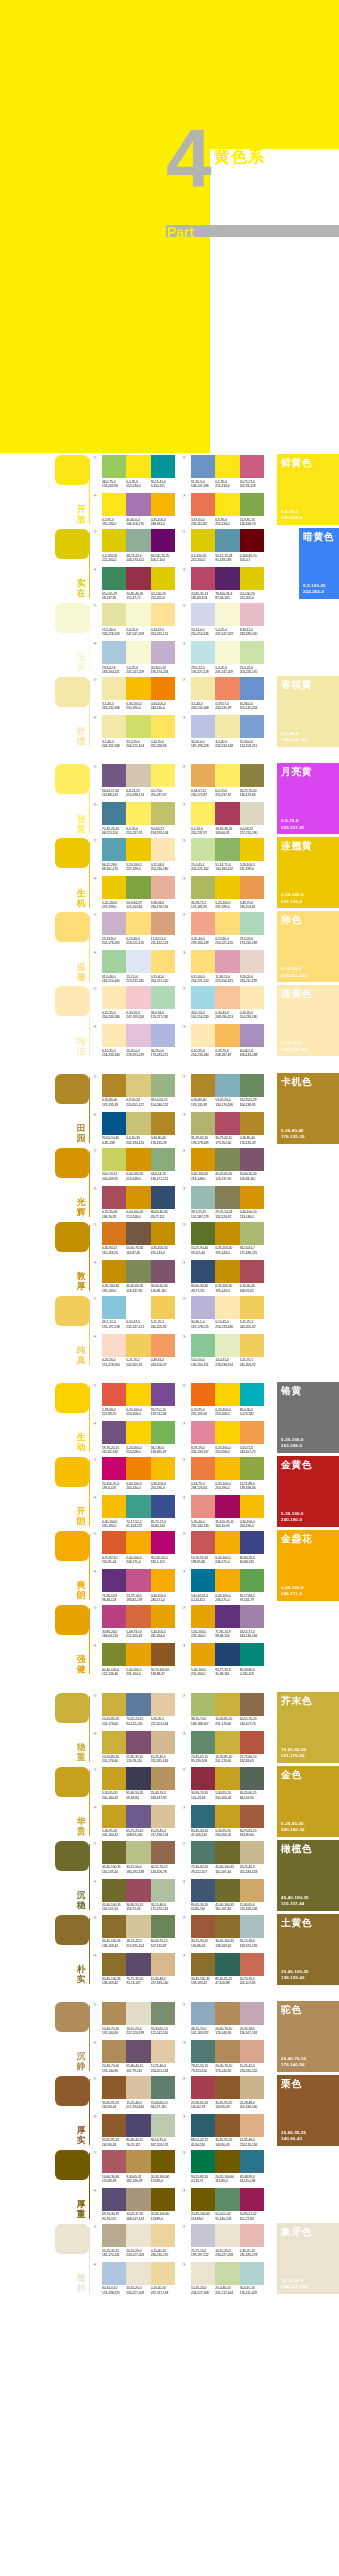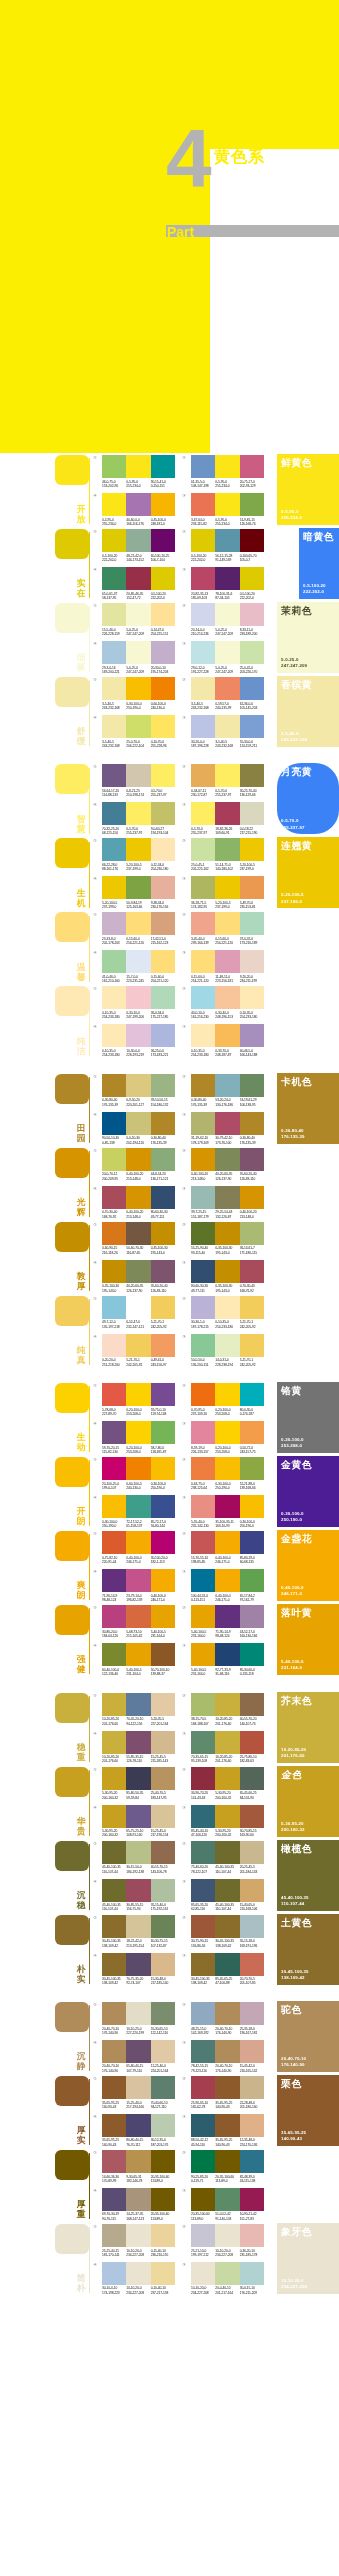--- a/index.html
+++ b/index.html
@@ -470,27 +470,20 @@
             <div>
               <i>5-0-25-0</i>
               <i>247-247-209</i>
             </div>
             <div>
               <i>25-0-42-0</i>
               <i>203-226-170</i>
             </div>
           </div>
         </div>
-        <div class="sec-card" style="background: rgb(247, 247, 209);">
-          <div class="sec-card-name" style="color: rgb(77, 77, 51);">茉莉色</div>
-          <div class="sec-card-vals" style="color: rgb(77, 77, 51);">
-            <i>5-0-25-0</i>
-            <i>247-247-209</i>
-          </div>
-        </div>
       </div>
       <div class="section">
         <div class="sec-chip" style="background: rgb(243, 232, 168);"></div>
         <div class="sec-rule" style="background: rgb(243, 232, 168);"></div>
         <div class="sec-keyword" style="color: rgb(243, 232, 168);">
           <span>舒</span>
           <span>缓</span>
         </div>
         <div class="pal pal-1">
           <div class="pal-num">①</div>
@@ -677,21 +670,21 @@
             <div>
               <i>18-82-36-26</i>
               <i>169-60-91</i>
             </div>
             <div>
               <i>0-0-18-22</i>
               <i>217-215-190</i>
             </div>
           </div>
         </div>
-        <div class="sec-card" style="background: #3b82f6; border-radius: 24px;">
+        <div class="sec-card" style="background: #d946ef;">
           <div class="sec-card-name" style="color: rgb(255, 255, 255);">月亮黄</div>
           <div class="sec-card-vals" style="color: rgb(255, 255, 255);">
             <i>0-5-70-0</i>
             <i>255-237-97</i>
           </div>
         </div>
       </div>
       <div class="section">
         <div class="sec-chip" style="background: rgb(237, 199, 0);"></div>
         <div class="sec-rule" style="background: rgb(237, 199, 0);"></div>
@@ -883,20 +876,27 @@
             <div>
               <i>11-48-11-0</i>
               <i>223-156-181</i>
             </div>
             <div>
               <i>9-20-20-0</i>
               <i>234-211-199</i>
             </div>
           </div>
         </div>
+        <div class="sec-card" style="background: rgb(254, 221, 120);">
+          <div class="sec-card-name" style="color: rgb(255, 255, 255);">卵色</div>
+          <div class="sec-card-vals" style="color: rgb(255, 255, 255);">
+            <i>0-15-60-0</i>
+            <i>254-221-120</i>
+          </div>
+        </div>
       </div>
       <div class="section">
         <div class="sec-chip" style="background: rgb(254, 233, 180);"></div>
         <div class="sec-rule" style="background: rgb(254, 233, 180);"></div>
         <div class="sec-keyword" style="color: rgb(254, 233, 180);">
           <span>纯</span>
           <span>洁</span>
         </div>
         <div class="pal pal-1">
           <div class="pal-num">①</div>
@@ -977,20 +977,27 @@
               <i>254-233-180</i>
             </div>
             <div>
               <i>0-33-70-0</i>
               <i>248-187-87</i>
             </div>
             <div>
               <i>40-46-5-0</i>
               <i>166-143-188</i>
             </div>
+          </div>
+        </div>
+        <div class="sec-card" style="background: rgb(254, 233, 180);">
+          <div class="sec-card-name" style="color: rgb(255, 255, 255);">淡黄色</div>
+          <div class="sec-card-vals" style="color: rgb(255, 255, 255);">
+            <i>0-10-35-0</i>
+            <i>254-233-180</i>
           </div>
         </div>
       </div>
       <div class="gap"></div>
       <div class="section">
         <div class="sec-chip" style="background: rgb(176, 135, 39);"></div>
         <div class="sec-rule" style="background: rgb(176, 135, 39);"></div>
         <div class="sec-keyword" style="color: rgb(176, 135, 39);">
           <span>田</span>
           <span>园</span>
@@ -1571,21 +1578,21 @@
             <div>
               <i>35-100-35-11</i>
               <i>163-10-93</i>
             </div>
             <div>
               <i>0-30-100-0</i>
               <i>250-190-0</i>
             </div>
           </div>
         </div>
-        <div class="sec-card" style="background: #4c1d95;">
+        <div class="sec-card" style="background: #b91c1c;">
           <div class="sec-card-name" style="color: rgb(255, 255, 255);">金黄色</div>
           <div class="sec-card-vals" style="color: rgb(255, 255, 255);">
             <i>0-30-100-0</i>
             <i>250-190-0</i>
           </div>
         </div>
       </div>
       <div class="section">
         <div class="sec-chip" style="background: rgb(246, 171, 0);"></div>
         <div class="sec-rule" style="background: rgb(246, 171, 0);"></div>
@@ -1775,27 +1782,20 @@
               <i>231-164-0</i>
             </div>
             <div>
               <i>92-77-33-9</i>
               <i>31-68-116</i>
             </div>
             <div>
               <i>85-30-60-0</i>
               <i>0-135-118</i>
             </div>
-          </div>
-        </div>
-        <div class="sec-card" style="background: rgb(231, 164, 0);">
-          <div class="sec-card-name" style="color: rgb(255, 255, 255);">落叶黄</div>
-          <div class="sec-card-vals" style="color: rgb(255, 255, 255);">
-            <i>5-40-100-5</i>
-            <i>231-164-0</i>
           </div>
         </div>
       </div>
       <div class="gap"></div>
       <div class="section">
         <div class="sec-chip" style="background: rgb(201, 176, 60);"></div>
         <div class="sec-rule" style="background: rgb(201, 176, 60);"></div>
         <div class="sec-keyword" style="color: rgb(201, 176, 60);">
           <span>稳</span>
           <span>重</span>
@@ -1985,21 +1985,21 @@
               <i>5-30-95-20</i>
               <i>200-160-32</i>
             </div>
             <div>
               <i>30-70-85-15</i>
               <i>163-90-60</i>
             </div>
           </div>
         </div>
         <div class="sec-card" style="background: rgb(200, 160, 32);">
-          <div class="sec-card-name" style="color: rgb(255, 255, 255); font-style: italic;">金色</div>
+          <div class="sec-card-name" style="color: rgb(255, 255, 255);">金色</div>
           <div class="sec-card-vals" style="color: rgb(255, 255, 255);">
             <i>5-30-95-20</i>
             <i>200-160-32</i>
           </div>
         </div>
       </div>
       <div class="section">
         <div class="sec-chip" style="background: rgb(110, 107, 44);"></div>
         <div class="sec-rule" style="background: rgb(110, 107, 44);"></div>
         <div class="sec-keyword" style="color: rgb(110, 107, 44);">

